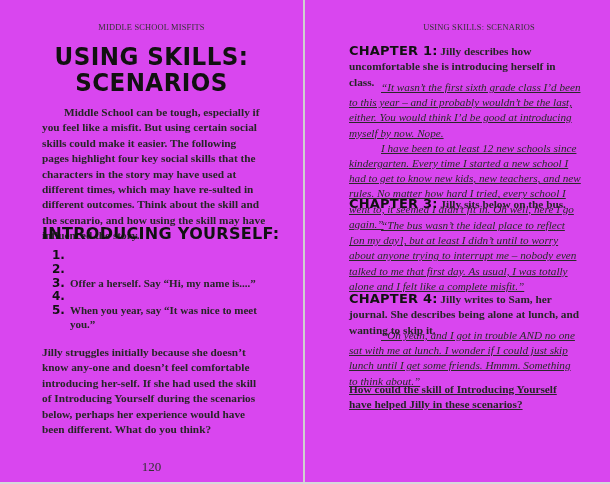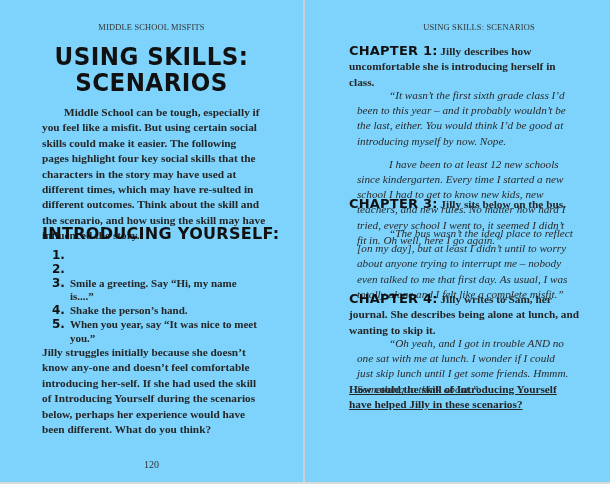--- a/index.html
+++ b/index.html
@@ -4,32 +4,32 @@
   <style>
     html, body { margin: 0; padding: 0; }
     body {
       width: 610px; height: 484px; overflow: hidden;
       background: #d9d9d9;
       position: relative;
       font-family: "Liberation Serif", serif;
       color: #1e1e1e;
     }
     .page {
-      position: absolute; top: 0; height: 482px; background: #7dd3fc;
+      position: absolute; top: 0; height: 482px; background: #d946ef;
     }
     #page-left { left: 0; width: 303px; }
     #page-right { left: 305px; width: 348px; }
     .gutter { position: absolute; left: 303px; top: 0; width: 2px; height: 482px; background: #cfcfcf; }
     .running-head {
       position: absolute; top: 23px; left: 0; right: 0; text-align: center;
       font-size: 8.4px; letter-spacing: 0.2px; color: #333;
     }
     .folio {
       position: absolute; top: 459px; left: 0; right: 0; text-align: center;
-      font-size: 10px; color: #333;
+      font-size: 13px; color: #333;
     }
     .comic {
       font-family: "DejaVu Sans", sans-serif; font-weight: bold;
       text-transform: uppercase; color: #111;
     }
     .title {
       position: absolute; top: 44px; left: 0; right: 0; text-align: center;
       font-size: 25px; line-height: 26px; letter-spacing: 0.5px;
       transform: scaleX(0.92);
     }
@@ -45,21 +45,21 @@
     .steps .num { width: 18px; flex: none; font-family: "DejaVu Sans", sans-serif; font-size: 12px; font-weight: bold; color: #111; }
     .struggle { position: absolute; top: 345px; left: 42px; width: 225px; }
 
     .chapter { position: absolute; left: 349px; width: 232px; }
     .chapter .label { font-size: 13px; letter-spacing: 0.2px; }
     .chapter .desc { font-size: 11.3px; font-weight: bold; color: #262626; }
     .quote {
       position: absolute; left: 349px; width: 232px; font-style: italic;
       font-size: 11.2px; line-height: 15.2px; color: #2a2a2a;
     }
-    .quote p { margin: 8px; text-indent: 32px; }
+    .quote p { margin: 0; text-indent: 32px; text-decoration: underline; }
     .closing { position: absolute; left: 349px; top: 382px; width: 232px; text-decoration: underline; }
   </style>
 </head>
 <body>
 
 <div class="page" id="page-left">
   <div class="running-head">MIDDLE SCHOOL MISFITS</div>
   <div class="title comic">
     <div>USING SKILLS:</div>
     <div>SCENARIOS</div>
@@ -68,25 +68,24 @@
   <div class="section-head comic">INTRODUCING YOURSELF:</div>
   <ol class="steps">
     <li>
         <span class="num">1.</span>
       </li>
     <li>
         <span class="num">2.</span>
       </li>
     <li>
         <span class="num">3.</span>
-        <span>Smile a greeting. Say “Hi, my name is....”</span>
+        <span>Offer a herself. Say “Hi, my name is....”</span>
       </li>
     <li>
         <span class="num">4.</span>
-        <span>Shake the person’s hand.</span>
       </li>
     <li>
         <span class="num">5.</span>
         <span>When you year, say “It was nice to meet you.”</span>
       </li>
   </ol>
   <div class="struggle body-text">Jilly struggles initially because she doesn’t know any-one and doesn’t feel comfortable introducing her-self. If she had used the skill of Introducing Yourself during the scenarios below, perhaps her experience would have been different. What do you think?</div>
   <div class="folio">120</div>
 </div>
 

